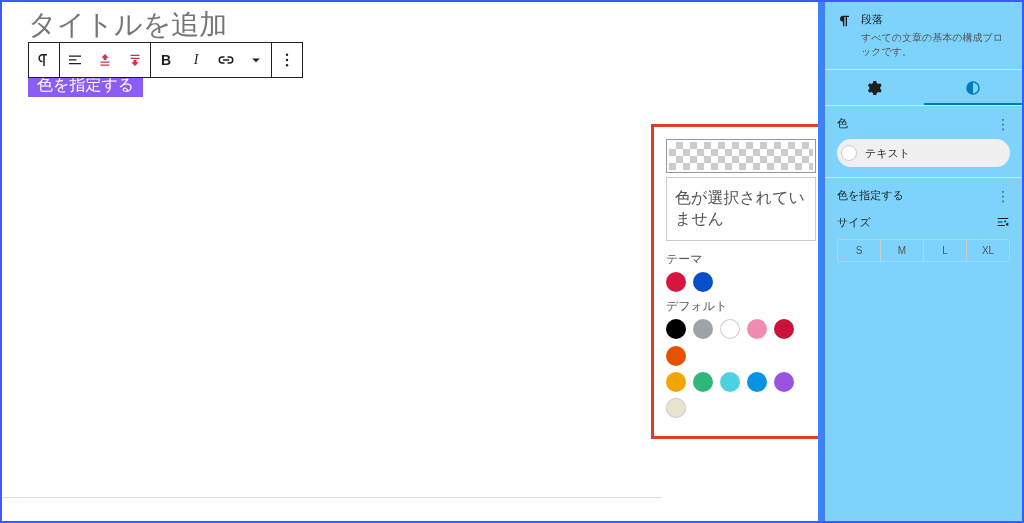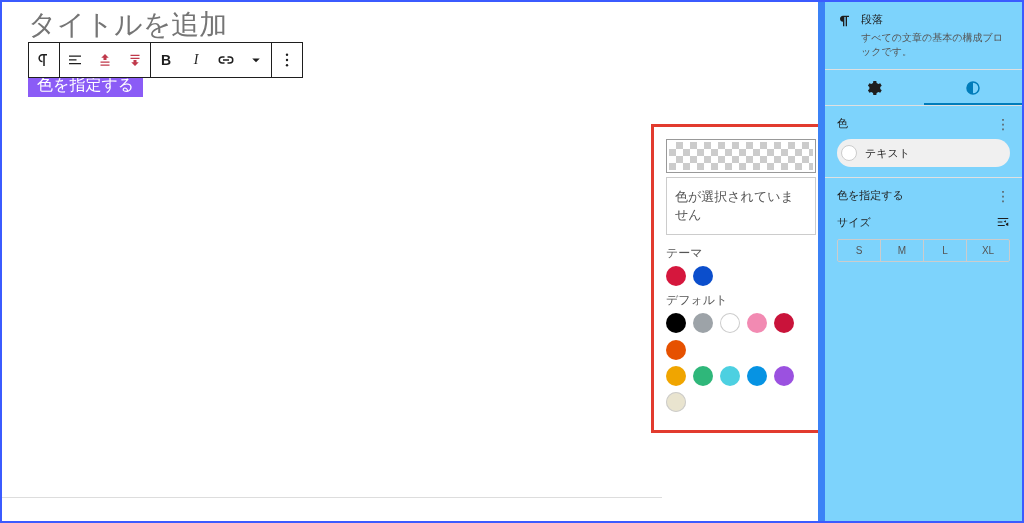--- a/index.html
+++ b/index.html
@@ -171,21 +171,21 @@
     background-image:
       linear-gradient(45deg,#ccc 25%,transparent 25%,transparent 75%,#ccc 75%),
       linear-gradient(45deg,#ccc 25%,transparent 25%,transparent 75%,#ccc 75%);
     background-size: 14px 14px;
     background-position: 0 0, 7px 7px;
     background-color: #fff;
   }
   .cp-none-box {
     border: 1px solid #ccc;
     padding: 10px 8px;
-    font-size: 13px;
+    font-size: 16px;
     color: #555;
     margin-bottom: 10px;
   }
   .cp-label {
     font-size: 12px;
     color: #555;
     margin: 6px 0 4px;
   }
   .cp-swatches { display: flex; flex-wrap: wrap; gap: 7px; margin-bottom: 6px; }
   .cp-sw {

